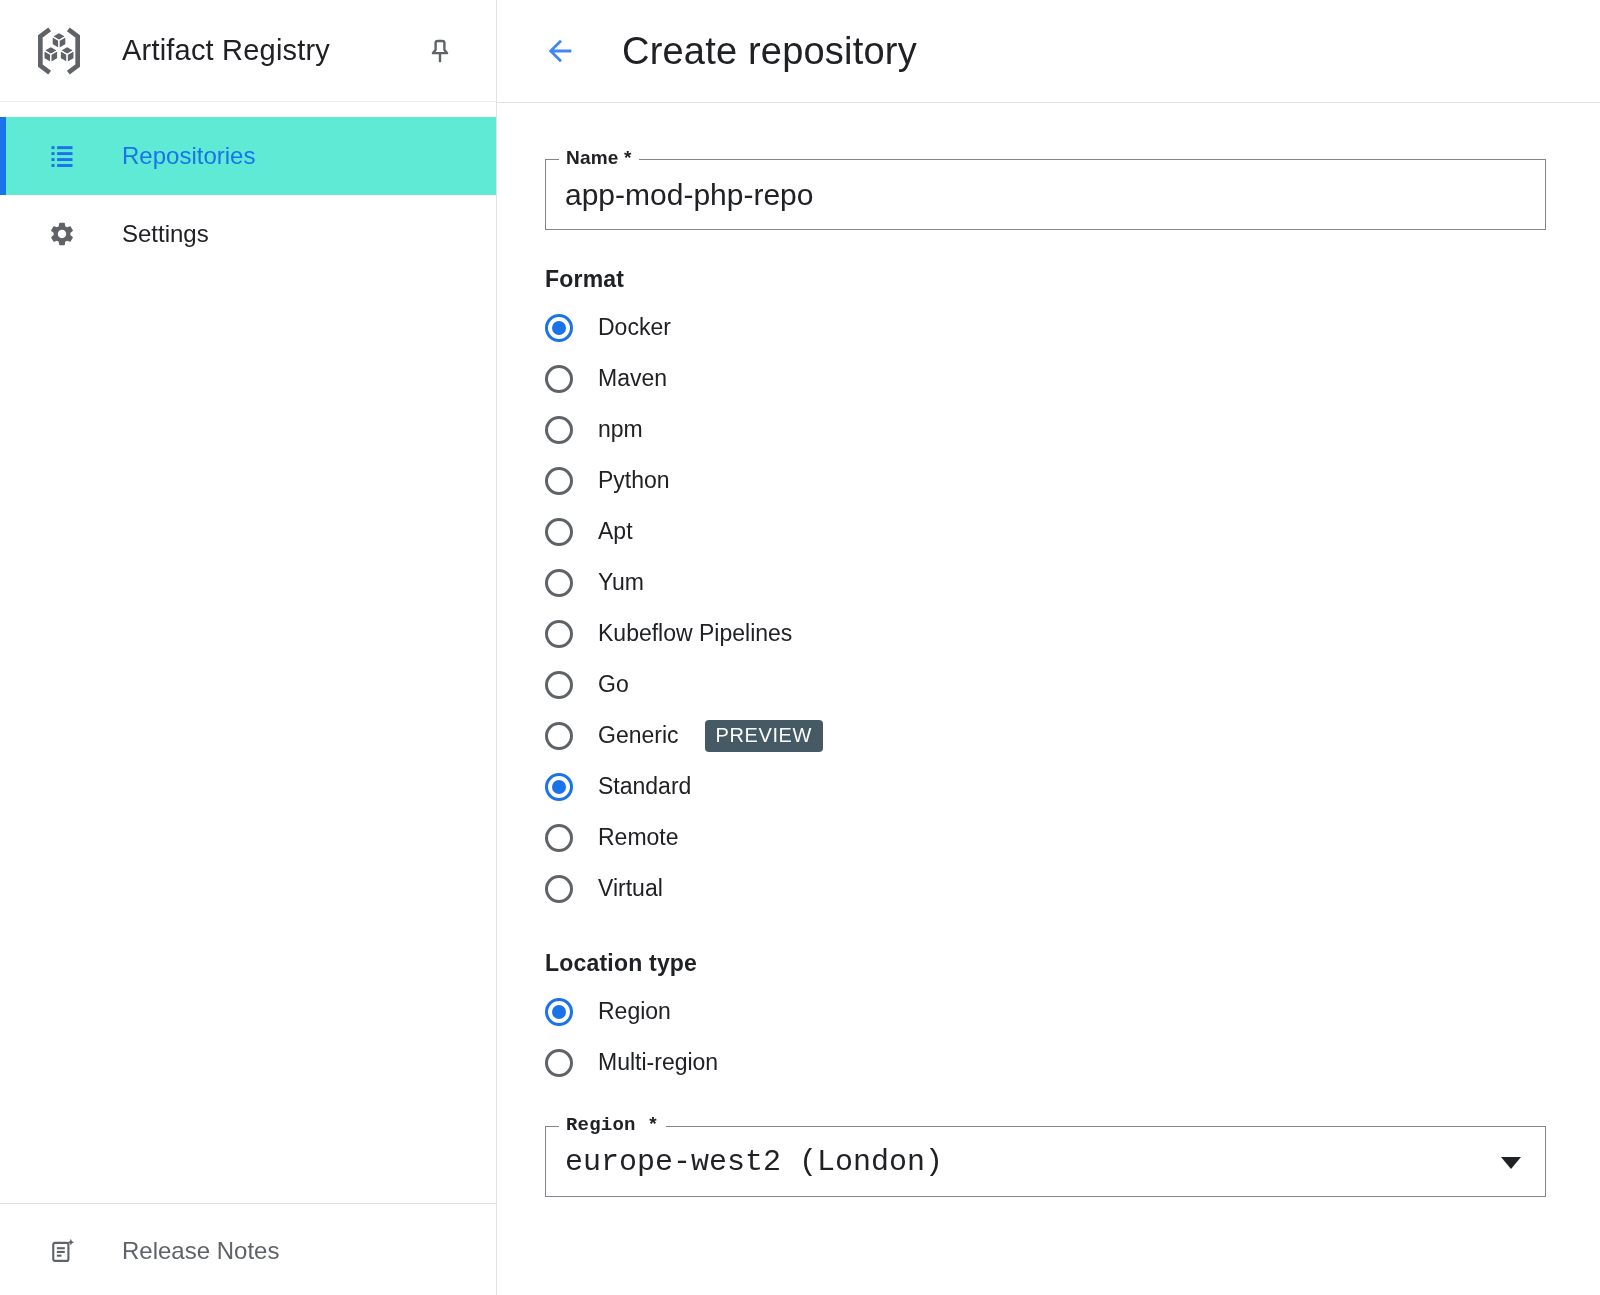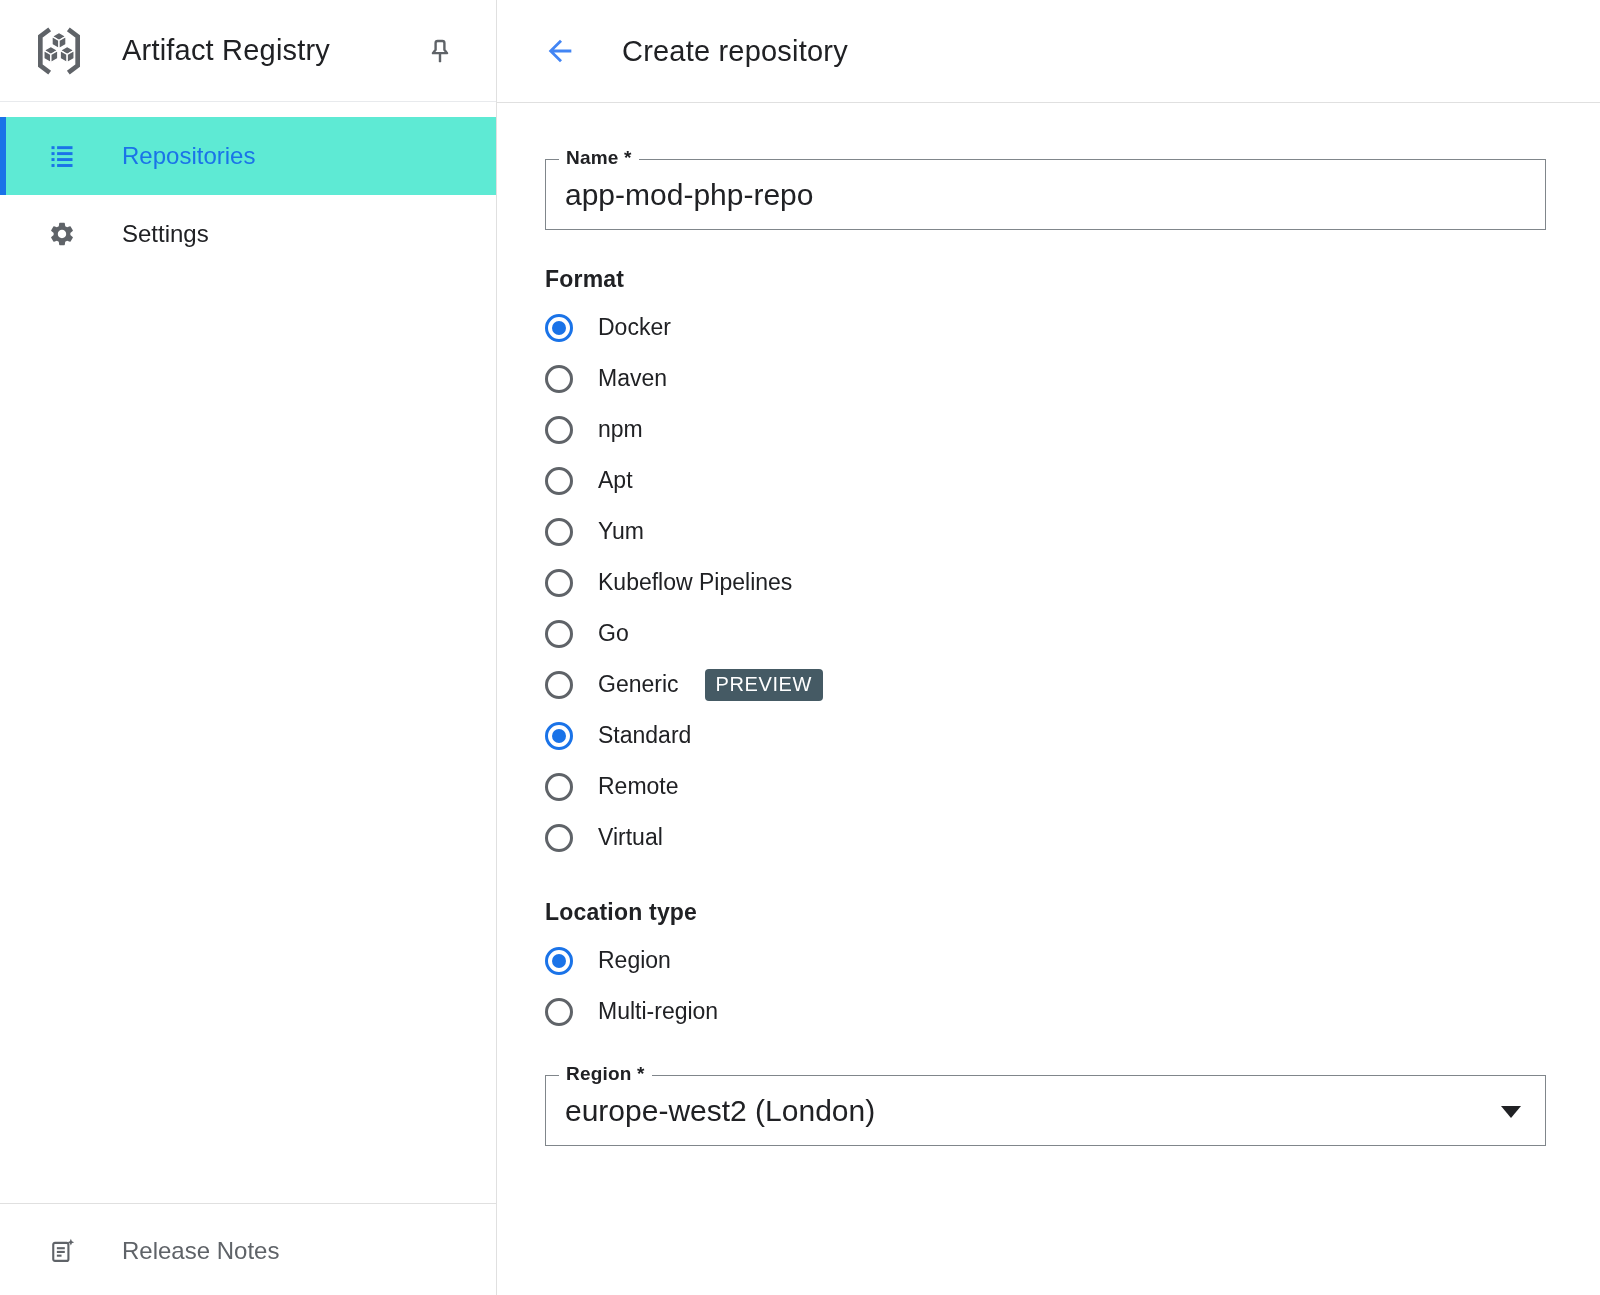--- a/index.html
+++ b/index.html
@@ -41,31 +41,31 @@
   .sidebar-footer .nav-item { height: 100%; color: #5f6368; align-items: center; padding-top: 2px; }
 
   
   .main { flex: 1; display: flex; flex-direction: column; overflow: hidden; }
   .main-header {
     height: 103px; min-height: 103px; display: flex; align-items: center;
     border-bottom: 1px solid #e0e0e0; padding-left: 41px; background: #fff;
   }
   .back-btn { width: 44px; height: 44px; background: none; border: none; cursor: pointer;
               display: flex; align-items: center; justify-content: center; }
-  .page-title { font-size: 29px; font-weight: 400; color: #202124; margin-left: 40px; letter-spacing: .2px; }
+  .page-title { font-size: 38px; font-weight: 400; color: #202124; margin-left: 40px; letter-spacing: .2px; }
 
   .form { padding: 0 54px 0 48px; flex: 1; }
 
   
   .outlined-field {
     position: relative; height: 71px; border: 1px solid #80868b; border-radius: 0;
     display: flex; align-items: center; padding: 0 19px; cursor: text; background: #fff;
   }
   .outlined-field.name { margin-top: 56px; }
-  .outlined-field.select { margin-top: 38px; cursor: pointer; }
+  .outlined-field.select { margin-top: 38px; cursor: pointer; font-family: Liberation Mono, monospace; }
   .field-label {
     position: absolute; top: -13px; left: 13px; background: #fff; padding: 0 7px;
     font-size: 19px; font-weight: 700; color: #202124; letter-spacing: .2px;
   }
   .field-value { font-size: 30px; color: #202124; }
   .dropdown-arrow {
     position: absolute; right: 24px; top: 50%; margin-top: -5px;
     width: 0; height: 0;
     border-left: 10px solid transparent; border-right: 10px solid transparent;
     border-top: 12px solid #202124;
@@ -189,20 +189,24 @@
           <div class="radio-row">
             <span class="radio"></span>
             <span class="radio-label">Maven</span>
           </div>
           <div class="radio-row">
             <span class="radio"></span>
             <span class="radio-label">npm</span>
           </div>
           <div class="radio-row">
             <span class="radio"></span>
+            <span class="radio-label">Python</span>
+          </div>
+          <div class="radio-row">
+            <span class="radio"></span>
             <span class="radio-label">Apt</span>
           </div>
           <div class="radio-row">
             <span class="radio"></span>
             <span class="radio-label">Yum</span>
           </div>
           <div class="radio-row">
             <span class="radio"></span>
             <span class="radio-label">Kubeflow Pipelines</span>
           </div>

